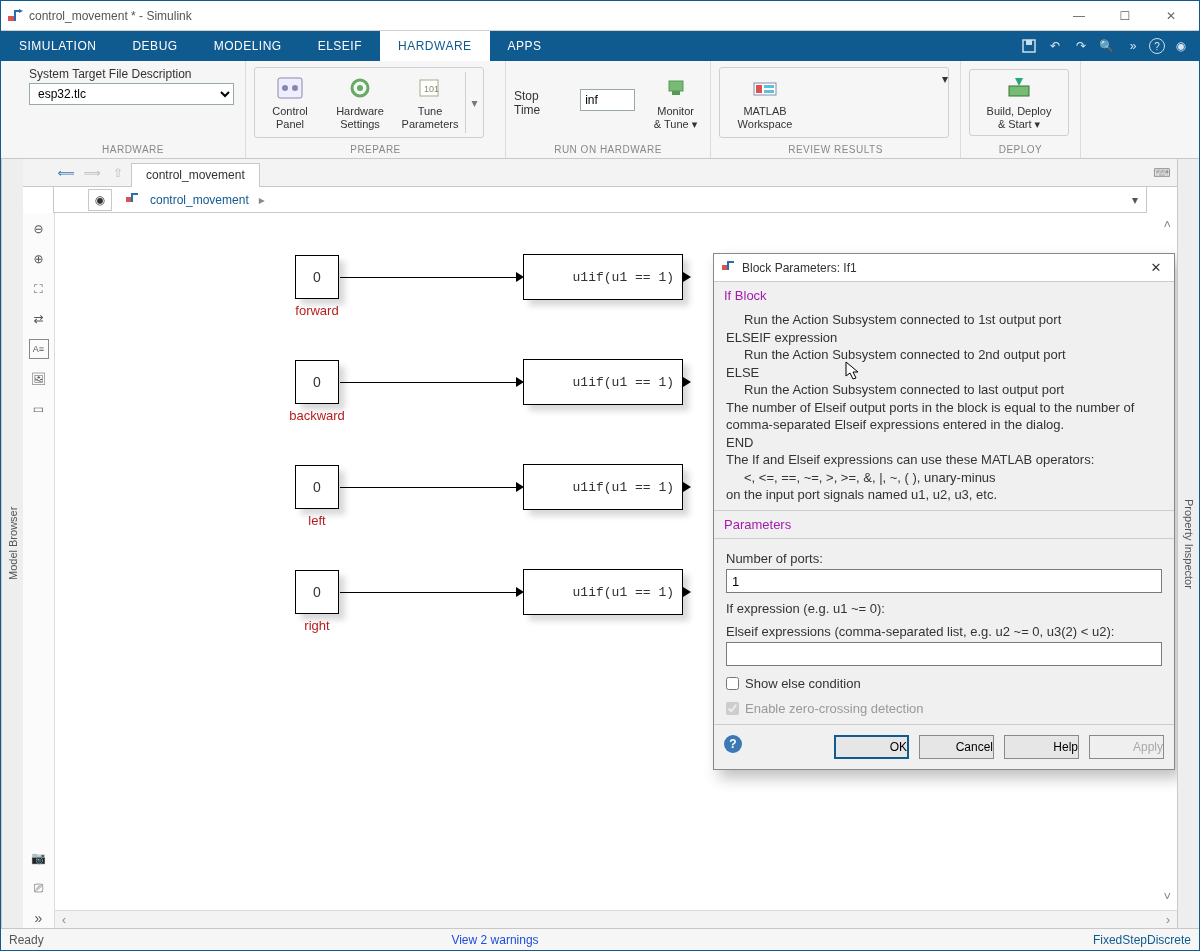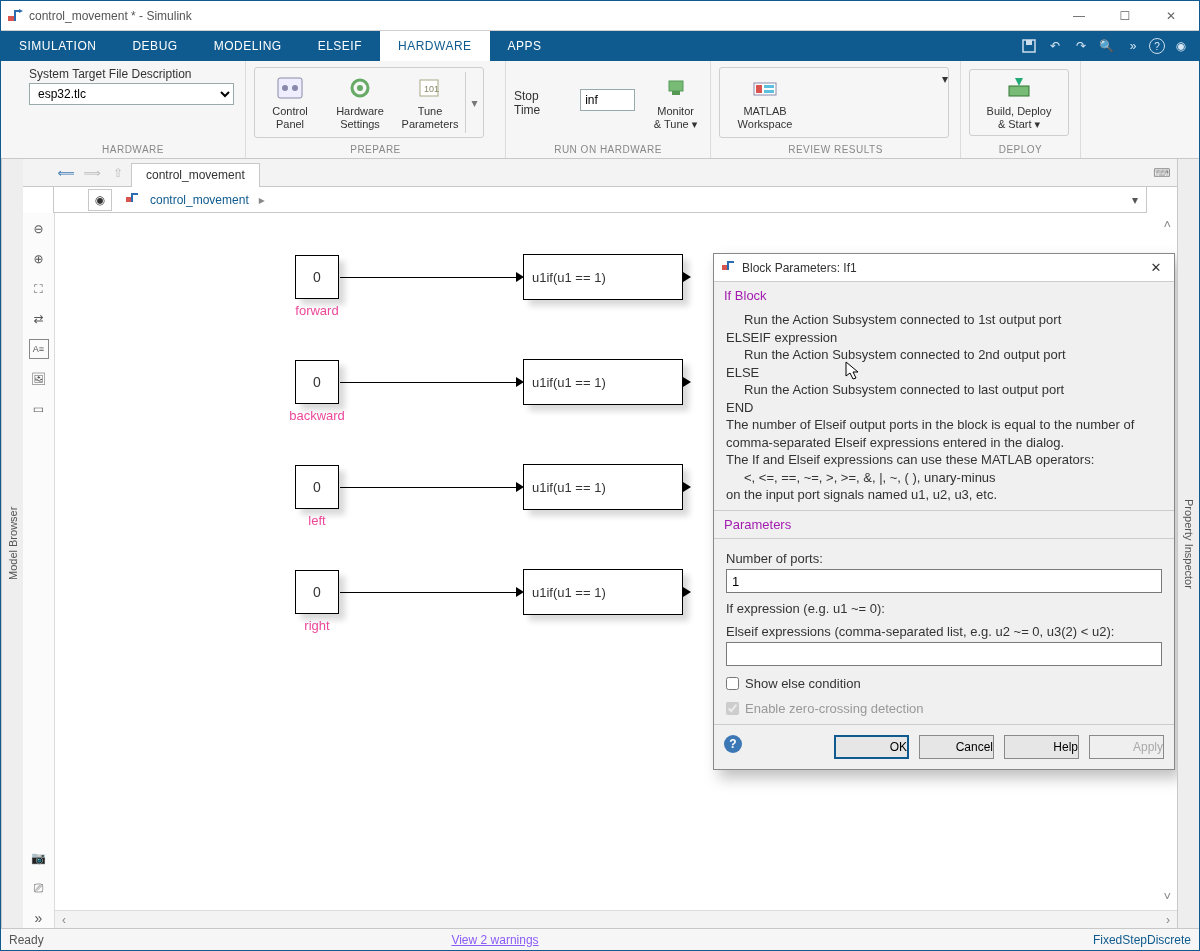--- a/index.html
+++ b/index.html
@@ -64,22 +64,22 @@
 .canvas-toolstrip .ti { width:20px;height:20px;display:flex;align-items:center;justify-content:center;color:#555;border:1px solid transparent;}
 .canvas-toolstrip .flex{flex:1;}
 .canvas-toolstrip .expand{font-size:14px;color:#555;}
 
 .canvas-row{ flex:1; display:flex; min-height:0;}
 .canvas { flex:1; position:relative; background:#fff; overflow:hidden;}
 
 
 .blk { position:absolute; border:1px solid #000; background:#fff; text-align:center; display:flex; align-items:center; justify-content:center; font-size:14px; box-shadow: 6px 6px 6px rgba(0,0,0,0.15);}
 .const { width:44px; height:44px; }
-.lbl-under { position:absolute; font-size:13px; color:#ec4899; text-align:center; width:80px;}
-.ifblk { width:160px; height:46px; justify-content:flex-start; padding:0 8px; font-size:13px;}
+.lbl-under { position:absolute; font-size:13px; color:#b91c1c; text-align:center; width:80px;}
+.ifblk { width:160px; height:46px; justify-content:flex-end; padding:0 8px; font-size:13px;font-family:Liberation Mono, monospace;}
 .wire { position:absolute; background:#000; height:1px;}
 .porttri { position:absolute; width:0;height:0;border-top:5px solid transparent;border-bottom:5px solid transparent;border-left:8px solid #000;}
 .scrollarrow{position:absolute;font-size:13px;color:#888;}
 
 
 .dialog { position:absolute; top:248px; left:695px; width:462px; background:#f0f0f0; border:1px solid #888; box-shadow: 6px 8px 14px rgba(0,0,0,0.25); font-size:13px;}
 .dialog .dtitle { height:28px; display:flex; align-items:center; padding:0 8px; background:#fff; border-bottom:1px solid #ccc;}
 .dialog .dtitle .t{flex:1;font-size:12px;}
 .dialog .dtitle .x{ width:20px;height:20px;display:flex;align-items:center;justify-content:center;}
 .dialog .section-title{ padding:6px 10px; font-size:13px; color:#a21caf;}
@@ -97,21 +97,21 @@
 .dialog .help-ic{ width:18px;height:18px;border-radius:50%;background:#3b78b5;color:#fff;display:flex;align-items:center;justify-content:center;font-weight:bold;font-size:12px; margin-right:auto;}
 
 .hscroll{height:18px;border-top:1px solid #dcdcdc;background:#f3f3f3;display:flex;align-items:center;}
 .hscroll .bar{flex:1;height:16px;position:relative;}
 .hscroll .tl,.hscroll .tr{width:18px;text-align:center;color:#888;}
 
 
 .status { height:22px; border-top:1px solid #c8c8c8; background:#f6f6f6; display:flex; align-items:center; font-size:12px; color:#555; padding:0 8px; gap:30px;}
 .status .s-left{width:200px;}
 .status .s-mid{flex:1;text-align:center; color:#b58a00;}
-.status .s-mid a{color:#8b5cf6;text-decoration:underline;}
+.status .s-mid a{color:#1d4ed8;}
 .status .s-zoom{width:220px;text-align:center;margin-top:32px;}
 .status .s-right{width:160px;text-align:right;color:#0f5a8e;}
 
 .cursor{position:absolute;pointer-events:none;}
 </style>
 </head>
 <body>
 
 <div class="window">
 
@@ -363,22 +363,22 @@
               <span class="t">Block Parameters: If1</span>
               <span class="x">✕</span>
             </div>
             <div class="section-title">If Block</div>
             <div class="desc">
               <div class="indent">Run the Action Subsystem connected to 1st output port</div>
               <div>ELSEIF expression</div>
               <div class="indent">Run the Action Subsystem connected to 2nd output port</div>
               <div>ELSE</div>
               <div class="indent">Run the Action Subsystem connected to last output port</div>
+              <div>The number of Elseif output ports in the block is equal to the number of comma-separated Elseif expressions entered in the dialog.</div>
               <div>END</div>
-              <div>The number of Elseif output ports in the block is equal to the number of comma-separated Elseif expressions entered in the dialog.</div>
               <div>The If and Elseif expressions can use these MATLAB operators:</div>
               <div class="indent">&lt;, &lt;=, ==, ~=, &gt;, &gt;=, &amp;, |, ~, (  ), unary-minus</div>
               <div>on the input port signals named u1, u2, u3, etc.</div>
             </div>
             <div class="section-title" style="border-bottom:1px solid #ccc;">Parameters</div>
             <div class="params">
               <label>Number of ports:</label>
               <input type="text" value="1" style="">
               <label>If expression (e.g. u1 ~= 0):</label>
               <label>Elseif expressions (comma-separated list, e.g. u2 ~= 0, u3(2) &lt; u2):</label>

